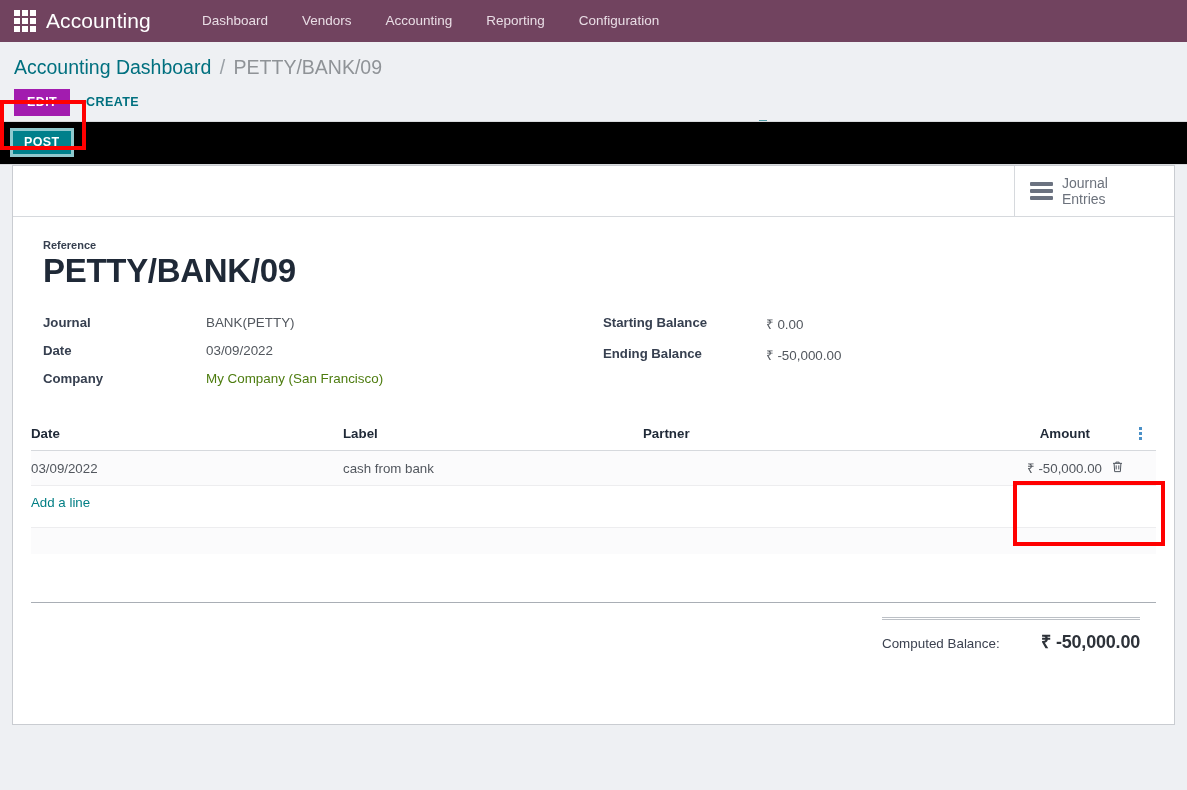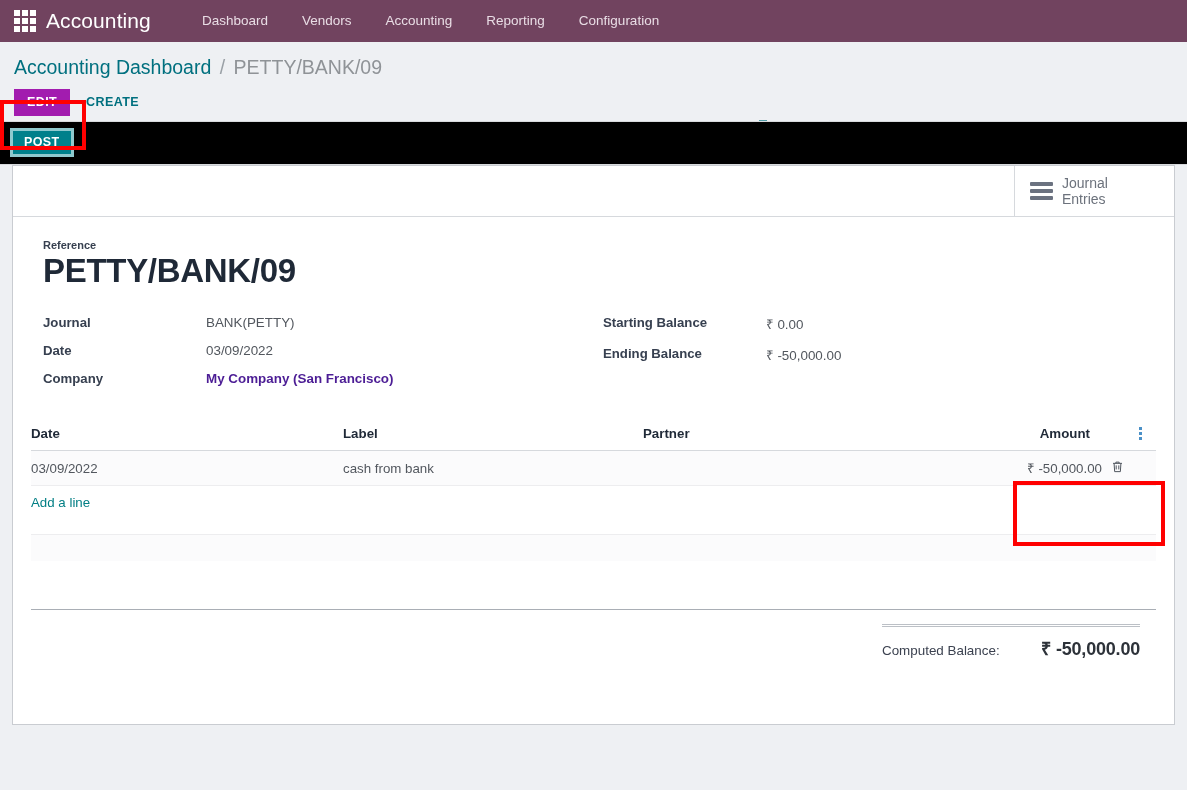--- a/index.html
+++ b/index.html
@@ -228,21 +228,21 @@
   .col.right { width: 520px; }
   .frow { display: flex; margin-bottom: 13px; }
   .flabel {
     width: 163px;
     font-size: 13.2px;
     font-weight: 700;
     color: #374050;
   }
   .col.right .flabel { width: 163px; }
   .fvalue { font-size: 13.4px; color: #52575e; }
-  .fvalue.link { color: #4c1d95; cursor: pointer; font-weight: bold; }
+  .fvalue.link { color: #4d7c0f; cursor: pointer; }
 
   
   .notebook { margin: 18px 18px 0 18px; position: relative; }
   .tabs { display: flex; border-bottom: 1px solid #d6d9dd; }
   .tab {
     font-size: 13.5px;
     padding: 8px 16px 7px;
     color: #6c727c;
     cursor: pointer;
     border: 1px solid transparent;
@@ -278,21 +278,21 @@
   table.lines th.num, table.lines td.num { text-align: right; }
   table.lines td {
     font-size: 13.3px;
     color: #52575e;
     padding: 8px 10px 8px 0;
     border-bottom: 1px solid #ededef;
     white-space: nowrap;
   }
   tr.data-row { background: #fbfbfc; }
   tr.addline td {
-    padding-top: 9px; padding-bottom: 24px;
+    padding-top: 9px; padding-bottom: 17px;
     border-bottom: 1px solid #ededef;
     background: #fff;
   }
   tr.filler td { height: 26px; background: #fbfbfc; border-bottom: none; }
   tr.filler2 td { height: 26px; background: #fff; border-bottom: none; }
   .addline-link { color: #017e84; font-size: 13.3px; cursor: pointer; }
   .cell-pad-l { padding-left: 22px; }
   .amount-cell { display: flex; align-items: center; justify-content: flex-end; gap: 9px; }
   .trash { color: #4b5159; cursor: pointer; display: block; }
   .col-opts { width: 22px; }

